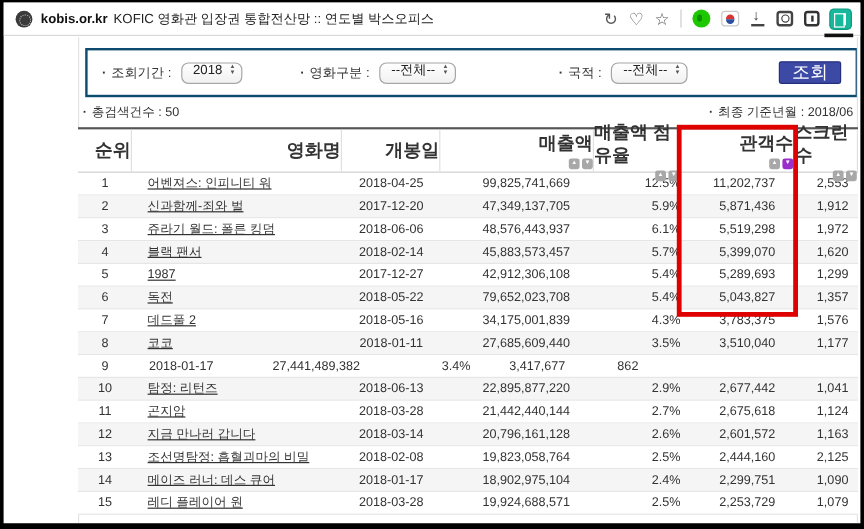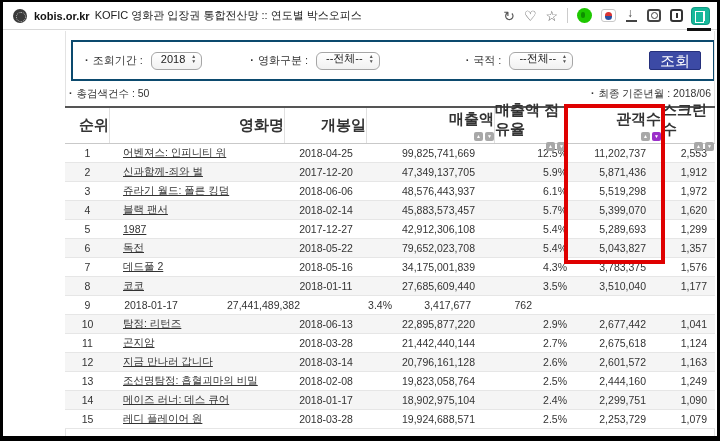--- a/index.html
+++ b/index.html
@@ -289,21 +289,21 @@
     <div class="td c-audience">3,510,040</div>
     <div class="td c-screens">1,177</div>
   </div>
 
   <div class="tr">
     <div class="td c-rank">9</div>
     <div class="td c-release">2018-01-17</div>
     <div class="td c-revenue">27,441,489,382</div>
     <div class="td c-share">3.4%</div>
     <div class="td c-audience">3,417,677</div>
-    <div class="td c-screens">762</div>
+    <div class="td c-screens">862</div>
   </div>
 
   <div class="tr">
     <div class="td c-rank">10</div>
     <div class="td c-title">
       <span class="movie-link">탐정: 리턴즈</span>
     </div>
     <div class="td c-release">2018-06-13</div>
     <div class="td c-revenue">22,895,877,220</div>
     <div class="td c-share">2.9%</div>
@@ -337,21 +337,21 @@
 
   <div class="tr">
     <div class="td c-rank">13</div>
     <div class="td c-title">
       <span class="movie-link">조선명탐정: 흡혈괴마의 비밀</span>
     </div>
     <div class="td c-release">2018-02-08</div>
     <div class="td c-revenue">19,823,058,764</div>
     <div class="td c-share">2.5%</div>
     <div class="td c-audience">2,444,160</div>
-    <div class="td c-screens">1,249</div>
+    <div class="td c-screens">2,125</div>
   </div>
 
   <div class="tr">
     <div class="td c-rank">14</div>
     <div class="td c-title">
       <span class="movie-link">메이즈 러너: 데스 큐어</span>
     </div>
     <div class="td c-release">2018-01-17</div>
     <div class="td c-revenue">18,902,975,104</div>
     <div class="td c-share">2.4%</div>

